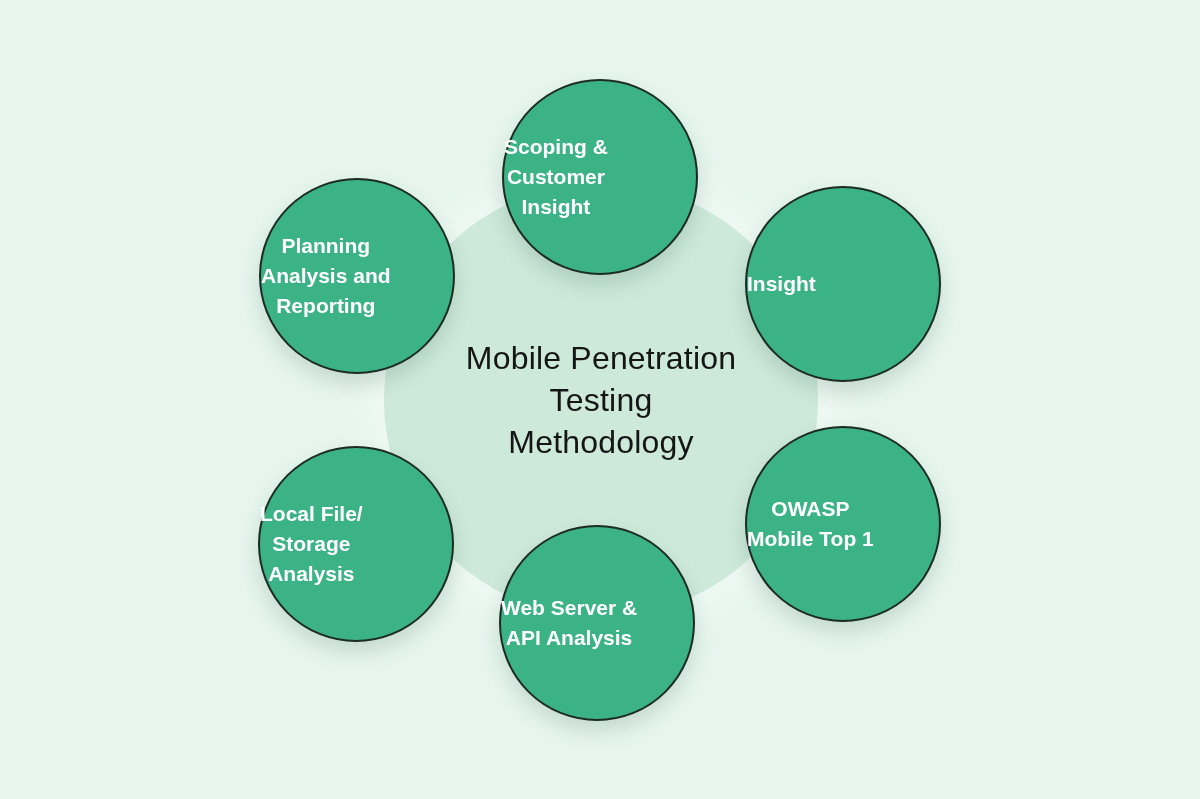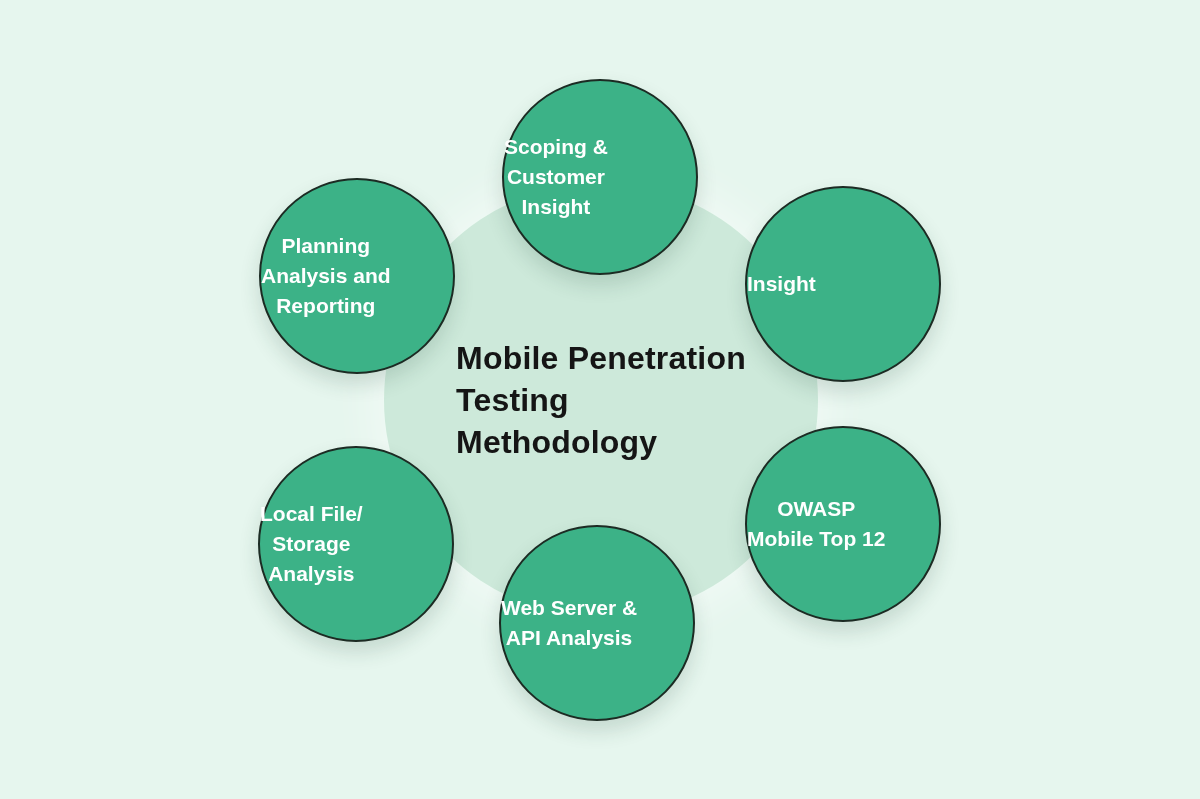--- a/index.html
+++ b/index.html
@@ -22,23 +22,24 @@
     height: 434px;
     border-radius: 50%;
     background: var(--center-fill, #cde9da);
     box-shadow: 0 0 45px 12px rgba(255,255,255,0.45);
     display: flex;
     align-items: center;
     justify-content: center;
   }
   .diagram-title {
     font-size: 32px;
-    font-weight: 700;
+    font-weight: 400;
     line-height: 42px;
     letter-spacing: 0.2px;
+    text-align: center;
     white-space: pre-line;
     color: var(--title-color, #151515);
   }
   .node {
     position: absolute;
     width: 196px;
     height: 196px;
     border-radius: 50%;
     box-sizing: border-box;
     background: var(--node-fill, #3cb287);
@@ -70,21 +71,21 @@
       <div class="node" style="left: 502px; top: 79px;">
         <div class="node-label">Scoping &amp;
 Customer
 Insight</div>
       </div>
       <div class="node" style="left: 745px; top: 186px;">
         <div class="node-label">Insight</div>
       </div>
       <div class="node" style="left: 745px; top: 426px;">
         <div class="node-label">OWASP
-Mobile Top 12</div>
+Mobile Top 1</div>
       </div>
       <div class="node" style="left: 499px; top: 525px;">
         <div class="node-label">Web Server &amp;
 API Analysis</div>
       </div>
       <div class="node" style="left: 258px; top: 446px;">
         <div class="node-label">Local File/
 Storage
 Analysis</div>
       </div>

